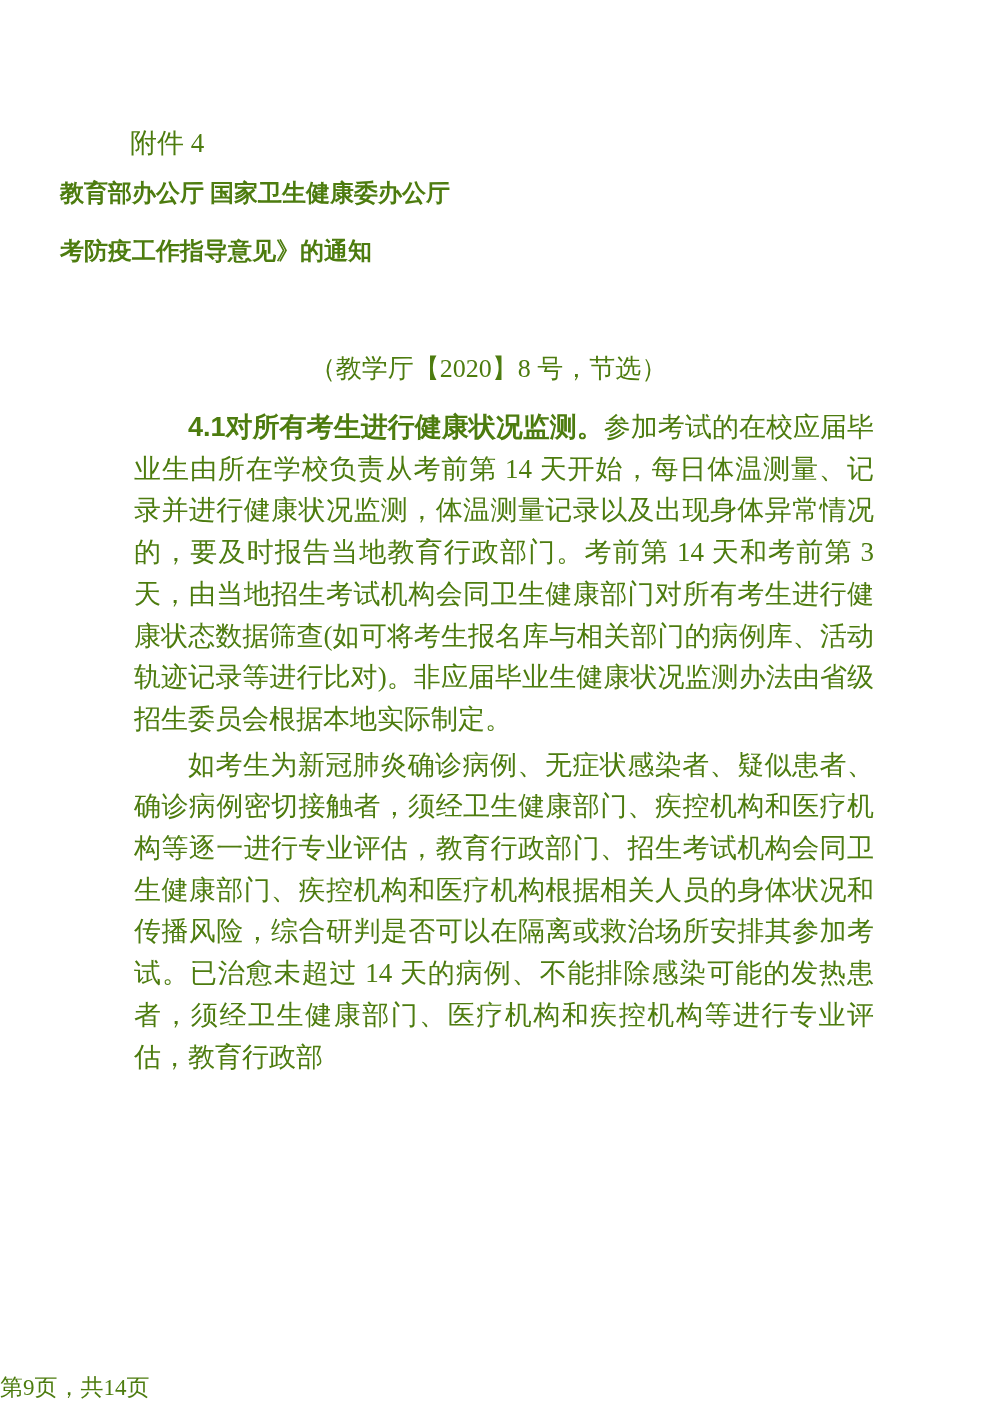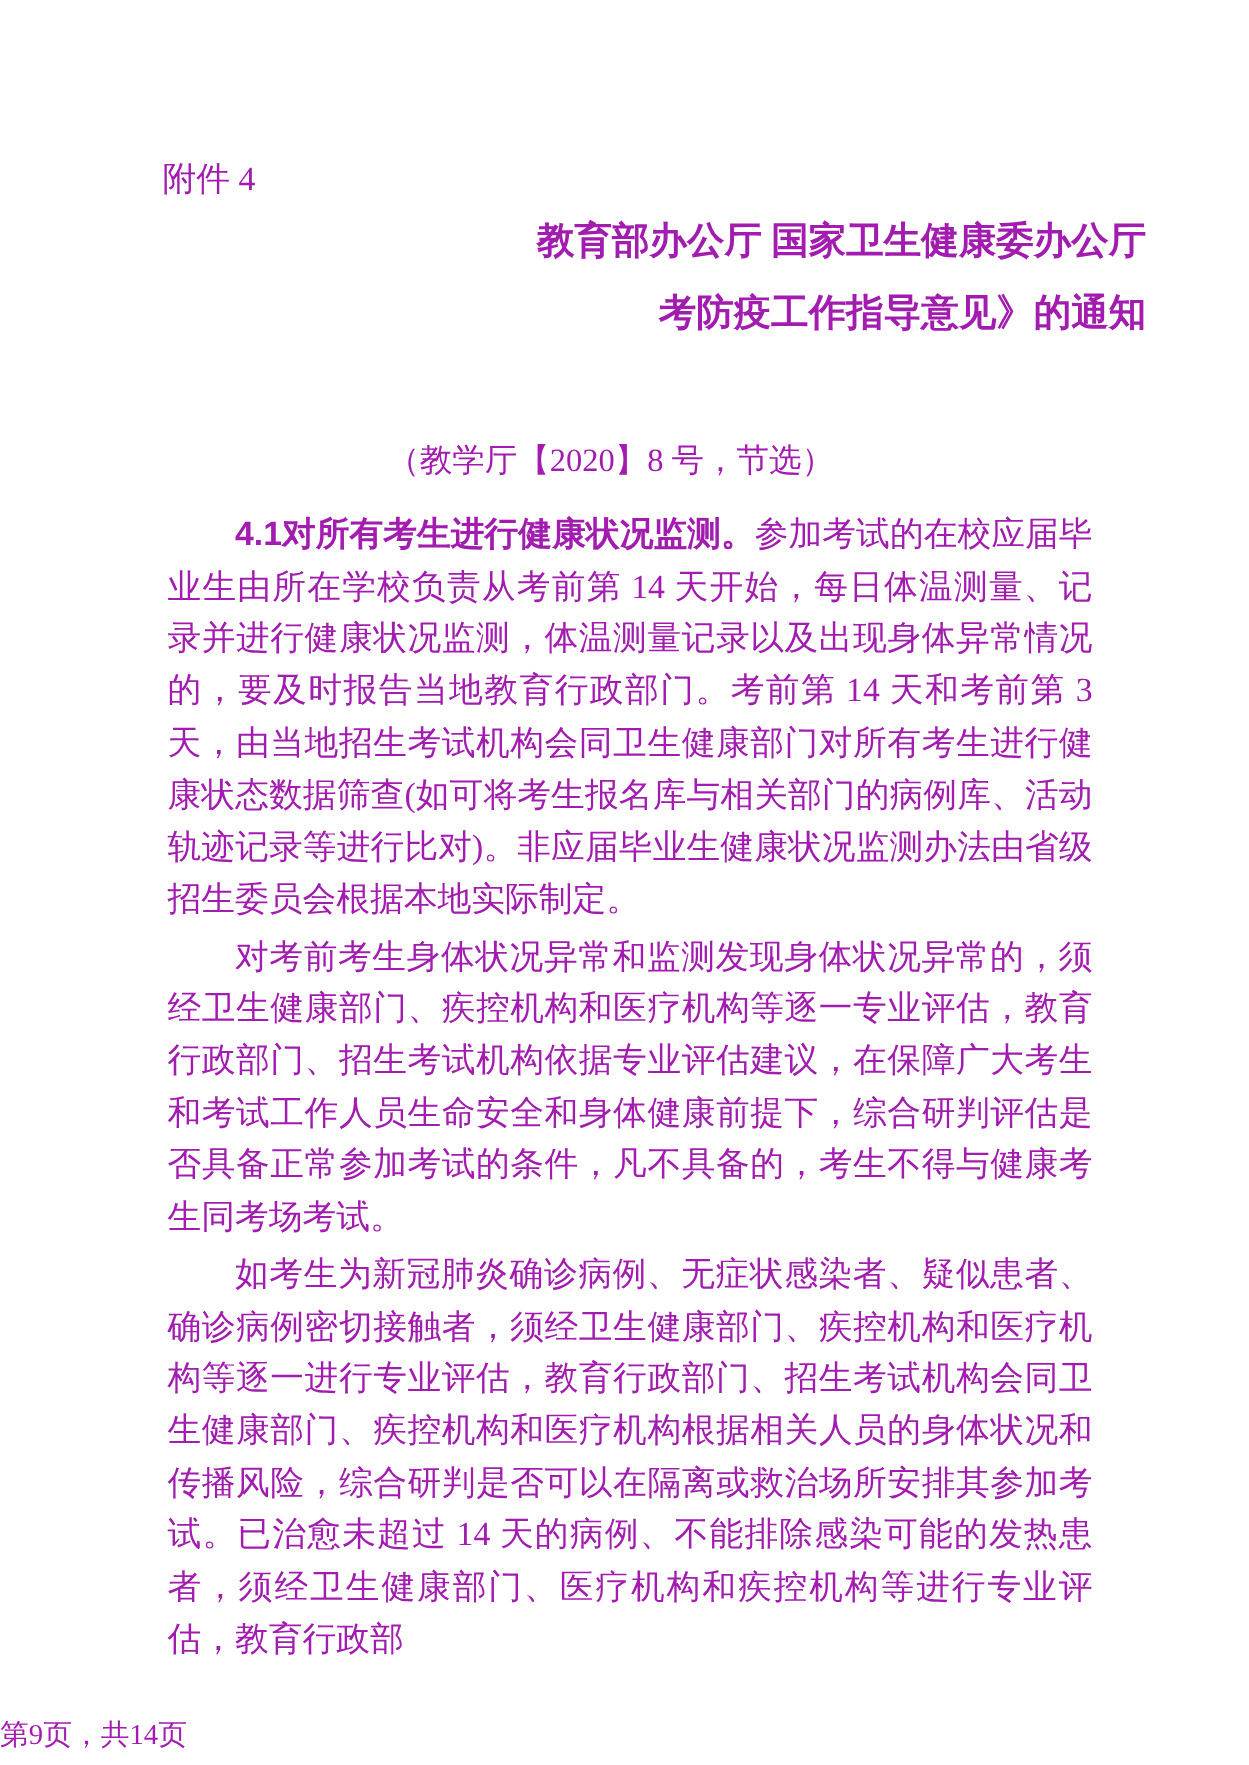--- a/index.html
+++ b/index.html
@@ -5,38 +5,38 @@
   html, body {
     margin: 0;
     padding: 0;
     background: #ffffff;
   }
   .page {
     position: relative;
     width: 977px;
     height: 1412px;
     background: #ffffff;
-    color: #a21caf;
+    color: #4d7c0f;
     font-family: "Liberation Serif", serif;
     overflow: hidden;
   }
   .attachment {
     position: absolute;
     left: 130px;
     top: 126px;
     font-size: 27px;
     line-height: 34px;
   }
   .title-block {
     position: absolute;
     left: 60px;
     right: 60px;
     top: 164px;
-    text-align: right;
-    font-size: 30px;
+    text-align: left;
+    font-size: 24px;
     font-weight: 700;
     font-family: "Liberation Serif", serif;
   }
   .title-line {
     height: 58px;
     line-height: 58px;
     white-space: nowrap;
   }
   .subtitle {
     position: absolute;
@@ -89,19 +89,18 @@
 
   <div class="title-block">
     <div class="title-line">教育部办公厅 国家卫生健康委办公厅</div>
     <div class="title-line">考防疫工作指导意见》的通知</div>
   </div>
 
   <div class="subtitle">（教学厅【2020】8 号，节选）</div>
 
   <div class="doc-body">
     <p class="para"><span class="para-lead">4.1对所有考生进行健康状况监测。</span><span>参加考试的在校应届毕业生由所在学校负责从考前第 14 天开始，每日体温测量、记录并进行健康状况监测，体温测量记录以及出现身体异常情况的，要及时报告当地教育行政部门。考前第 14 天和考前第 3 天，由当地招生考试机构会同卫生健康部门对所有考生进行健康状态数据筛查(如可将考生报名库与相关部门的病例库、活动轨迹记录等进行比对)。非应届毕业生健康状况监测办法由省级招生委员会根据本地实际制定。</span></p>
-    <p class="para">对考前考生身体状况异常和监测发现身体状况异常的，须经卫生健康部门、疾控机构和医疗机构等逐一专业评估，教育行政部门、招生考试机构依据专业评估建议，在保障广大考生和考试工作人员生命安全和身体健康前提下，综合研判评估是否具备正常参加考试的条件，凡不具备的，考生不得与健康考生同考场考试。</p>
     <p class="para">如考生为新冠肺炎确诊病例、无症状感染者、疑似患者、确诊病例密切接触者，须经卫生健康部门、疾控机构和医疗机构等逐一进行专业评估，教育行政部门、招生考试机构会同卫生健康部门、疾控机构和医疗机构根据相关人员的身体状况和传播风险，综合研判是否可以在隔离或救治场所安排其参加考试。已治愈未超过 14 天的病例、不能排除感染可能的发热患者，须经卫生健康部门、医疗机构和疾控机构等进行专业评估，教育行政部</p>
   </div>
 
   <div class="footer">第9页，共14页</div>
 
 </div>
 
 </body></html>

